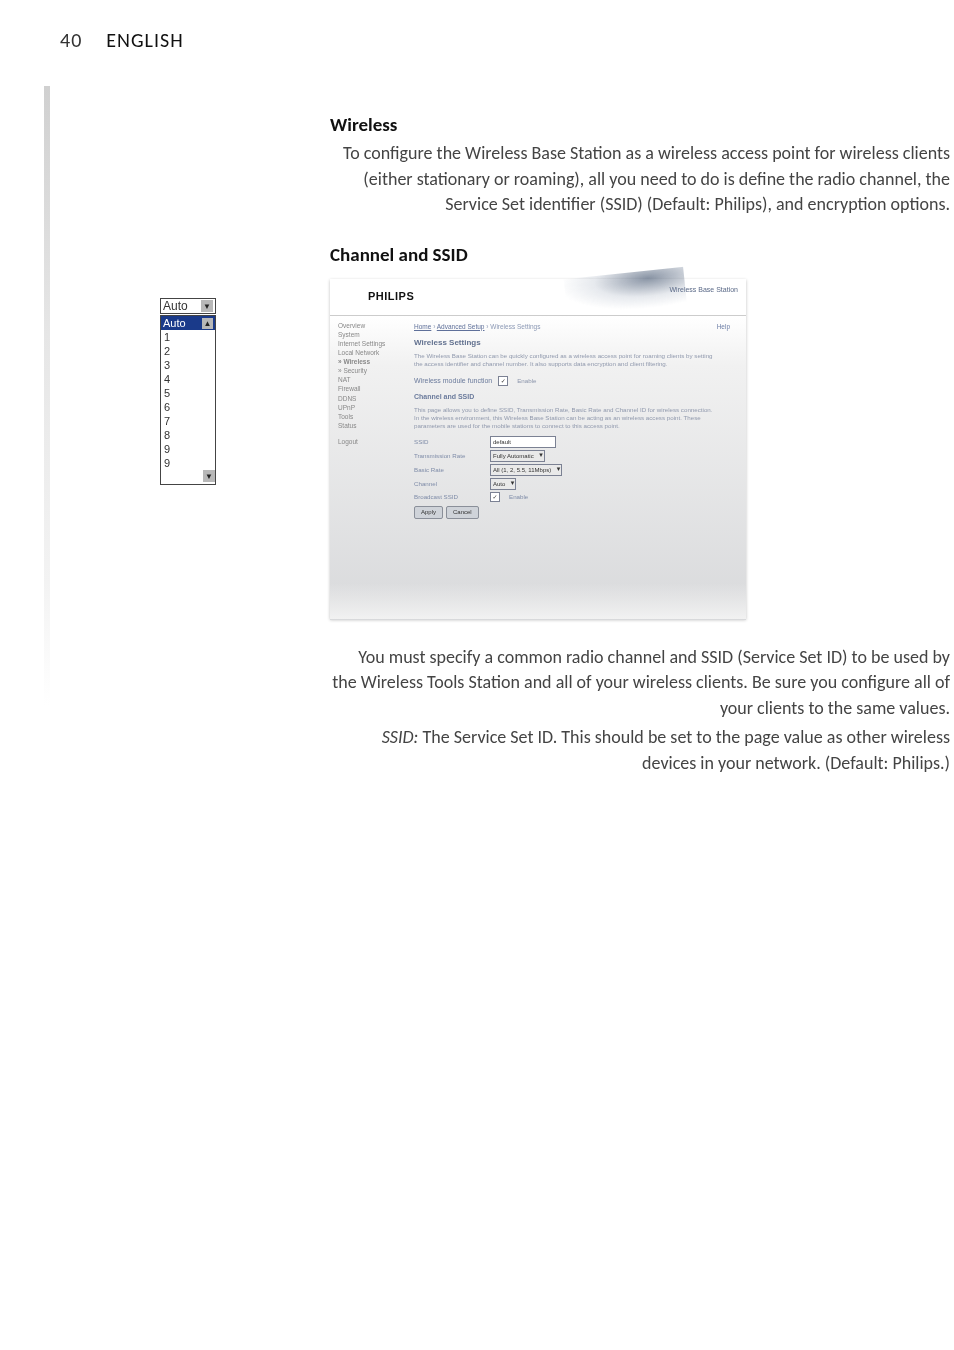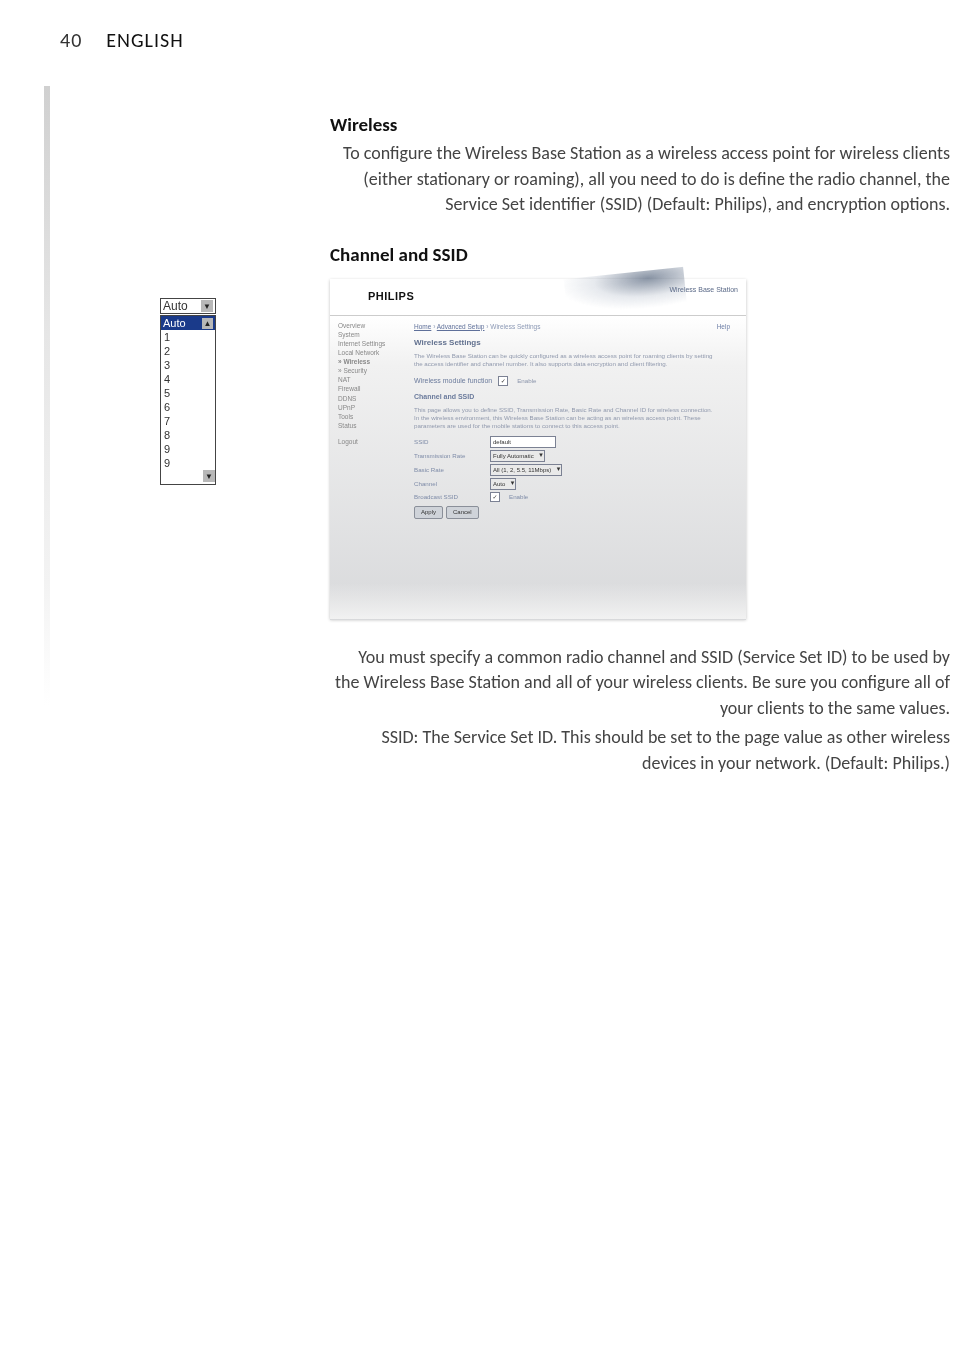--- a/index.html
+++ b/index.html
@@ -47,21 +47,21 @@
     margin-bottom: 2px;
   }
   .h3 {
     font-weight: 700;
     color: #111;
     font-size: 19px;
     margin-top: 24px;
     margin-bottom: 10px;
   }
   .para { margin: 0 0 4px 0; font-weight: 300; color: #444; text-align: right; }
-  .em { }
+  .em { font-style: italic; }
 
   
   .margin-illus {
     position: absolute;
     left: 160px;
     top: 298px;
     width: 56px;
     font-family: Arial, sans-serif;
     font-size: 12px;
     color: #333;
@@ -276,18 +276,18 @@
             <div class="shot-btns">
               <span class="shot-btn">Apply</span>
               <span class="shot-btn">Cancel</span>
             </div>
           </div>
         </div>
       </div>
       <div class="bot-fade"></div>
     </div>
 
-    <p class="para">You must specify a common radio channel and SSID (Service Set ID) to be used by the Wireless Base Station and all of your wireless clients. Be sure you configure all of your clients to the same values.</p>
+    <p class="para">You must specify a common radio channel and SSID (Service Set ID) to be used by the Wireless Tools Station and all of your wireless clients. Be sure you configure all of your clients to the same values.</p>
     <p class="para">
       <span class="em">SSID:</span><span> The Service Set ID. This should be set to the page value as other wireless devices in your network. (Default: Philips.)</span>
     </p>
   </div>
 </div>
 
 </body></html>

